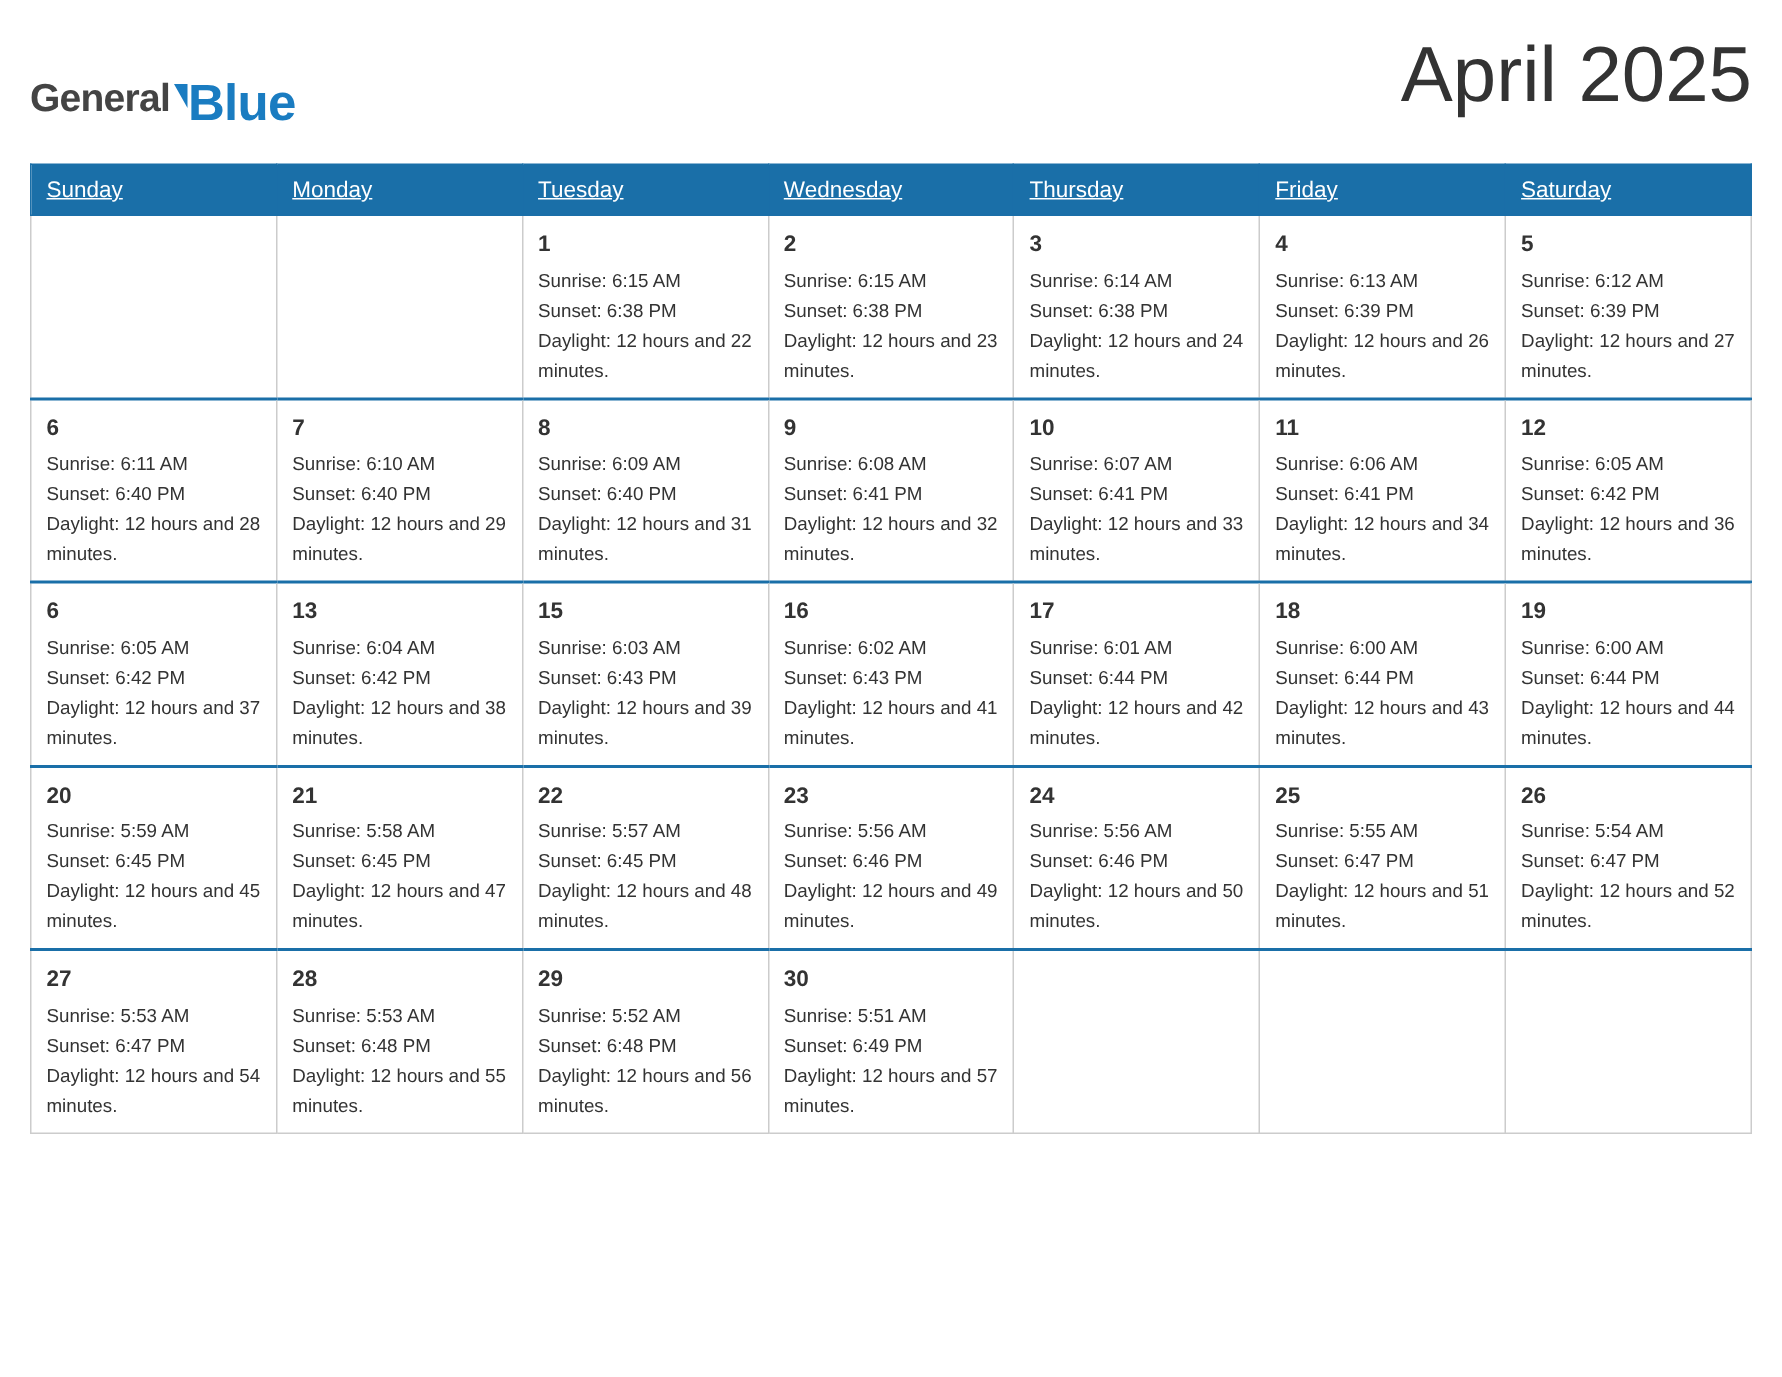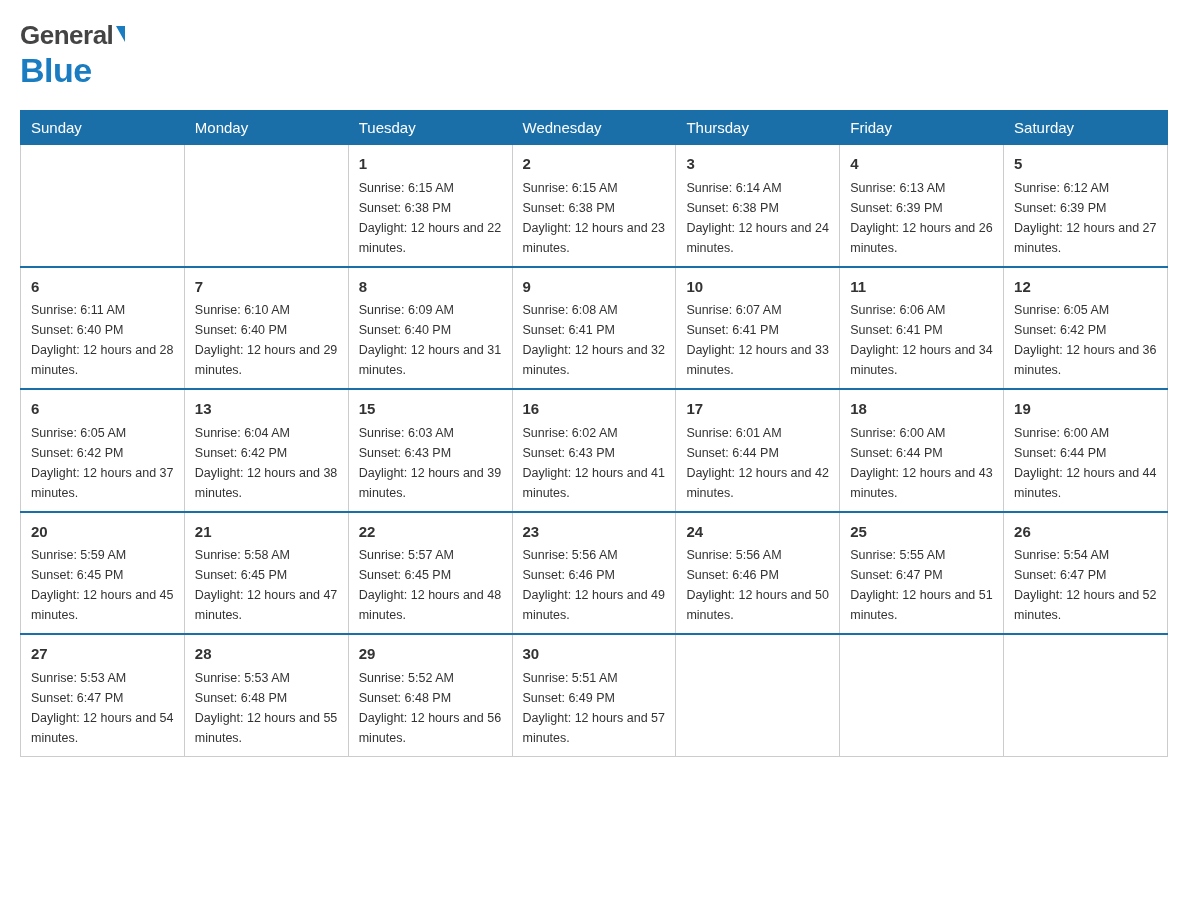--- a/index.html
+++ b/index.html
@@ -35,20 +35,21 @@
       border: 1px solid #aaa;
     }
     .calendar th {
       background-color: #1a6fa8;
       color: #fff;
       font-size: 15px;
       font-weight: normal;
       padding: 8px 10px;
       text-align: left;
       border: 1px solid #1a6fa8;
+      text-decoration: underline;
     }
     .calendar td {
       vertical-align: top;
       padding: 8px 10px;
       border: 1px solid #ccc;
       width: calc(100% / 7);
       min-height: 100px;
       font-size: 13px;
       color: #333;
       line-height: 1.5;
@@ -66,22 +67,23 @@
       line-height: 1.6;
     }
     .empty-cell {
       background: #fff;
     }
     .row-divider td {
       border-top: 2px solid #1a6fa8;
     }
     .logo-wrapper {
       display: flex;
-      flex-direction: column;
+      flex-direction: row;
       align-items: flex-start;
+      margin-top: 30px;
     }
     .logo-top {
       display: flex;
       align-items: center;
     }
     .logo-text-general {
       font-size: 26px;
       font-weight: bold;
       color: #444;
       letter-spacing: -0.5px;
@@ -110,20 +112,21 @@
   <div class="logo-wrapper">
     <div class="logo-top">
       <span class="logo-text-general">General</span>
       <span class="logo-arrow"></span>
     </div>
     <div>
       <span class="logo-text-blue">Blue</span>
     </div>
   </div>
   <div class="title-section">
+    <div class="month-title">April 2025</div>
   </div>
 </div>
 
 <table class="calendar">
   <thead>
     <tr>
       <th>Sunday</th>
       <th>Monday</th>
       <th>Tuesday</th>
       <th>Wednesday</th>

